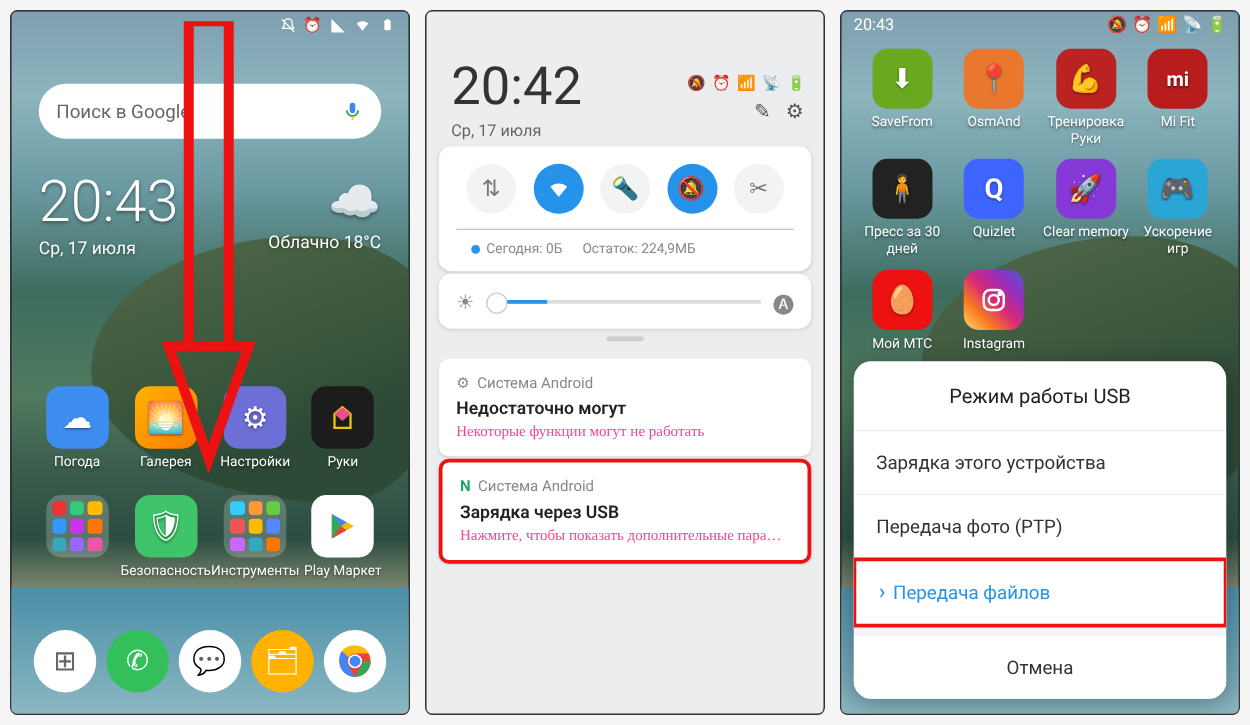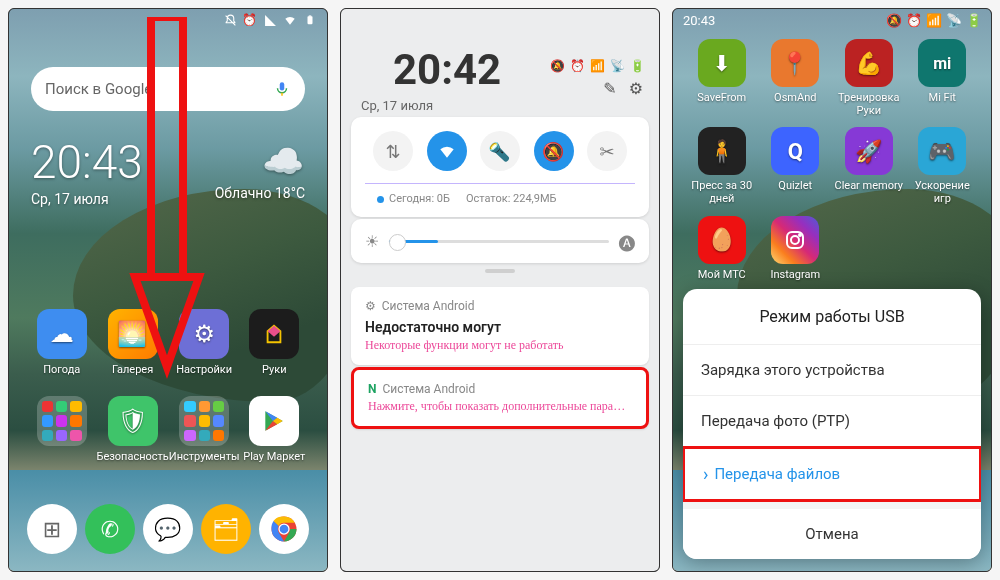--- a/index.html
+++ b/index.html
@@ -94,21 +94,21 @@
     position:absolute; left:118px; top:8px; z-index:100;
   }
 
   
   .qs-back {
     position:absolute; inset:0; background:#ecedee; z-index:2;
   }
   .qs-head {
     position:absolute; top:36px; left:20px; right:20px; color:#333; z-index:5;
   }
-  .qs-head .t { font-size:42px; font-weight:700;margin-left:32px; }
+  .qs-head .t { font-size:42px; font-weight:400; }
   .qs-head .d { font-size:13px; color:#666; margin-top:4px; }
   .qs-tools {
     position:absolute; top:70px; right:16px; display:flex; gap:12px; color:#555; z-index:5;
   }
   .qs-mini {
     position:absolute; top:50px; right:14px; display:flex; gap:5px; color:#555; font-size:12px; z-index:5;
   }
 
   .qs-card {
     position:absolute; left:10px; right:10px; background:#fff;
@@ -390,20 +390,21 @@
       </div>
     <div class="ttl">Недостаточно могут</div>
     <div class="sub">Некоторые функции могут не работать</div>
   </div>
 
   <div class="notif n2">
     <div class="src">
         <span style="color:#1ea362;font-weight:bold">N</span>
         <span>Система Android</span>
       </div>
+    <div class="ttl">Зарядка через USB</div>
     <div class="sub">Нажмите, чтобы показать дополнительные параметр...</div>
   </div>
 </div>
 
 <div class="phone">
   <div class="wallpaper"></div>
 
   <div class="p3-status">
     <span class="time">20:43</span>
     <span style="display:flex;gap:6px">
@@ -422,21 +423,21 @@
       </div>
     <div class="app">
         <div class="ic" style="background:#e9782e">📍</div>
         <span class="lbl">OsmAnd</span>
       </div>
     <div class="app">
         <div class="ic" style="background:#b22">💪</div>
         <span class="lbl">Тренировка Руки</span>
       </div>
     <div class="app">
-        <div class="ic" style="background:#0f766e;font-size:16px;font-weight:bold">mi</div>
+        <div class="ic" style="background:#b91c1c;font-size:16px;font-weight:bold">mi</div>
         <span class="lbl">Mi Fit</span>
       </div>
 
     <div class="app">
         <div class="ic" style="background:#222">🧍</div>
         <span class="lbl">Пресс за 30 дней</span>
       </div>
     <div class="app">
         <div class="ic" style="background:#3d64ff;font-weight:bold">Q</div>
         <span class="lbl">Quizlet</span>

